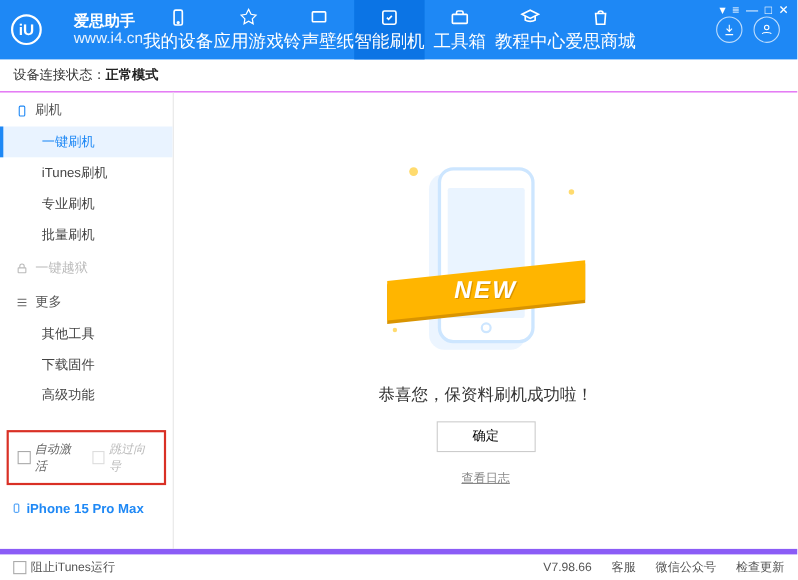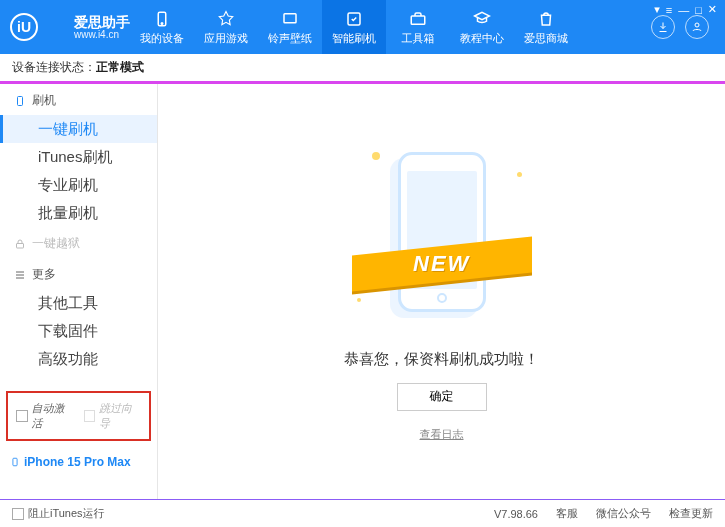--- a/index.html
+++ b/index.html
@@ -2,56 +2,56 @@
 <html><head>
 <meta charset="utf-8">
 <style>
 * { margin: 0; padding: 0; box-sizing: border-box; font-family: "Microsoft YaHei", Arial, sans-serif; }
 body { width: 725px; height: 527px; background: #fff; overflow: hidden; font-size: 12px; color: #333; }
 .header { height: 54px; background: #1e88f5; display: flex; align-items: center; padding: 0 10px; }
 .logo-area { display: flex; align-items: center; width: 120px; justify-content: space-between; }
 .logo-circle { width: 28px; height: 28px; border: 2px solid #fff; border-radius: 50%; display: flex; align-items: center; justify-content: center; font-weight: bold; color: #fff; font-size: 14px; }
 .logo-text { margin-left: 6px; color: #fff; }
 .logo-title { font-size: 14px; font-weight: bold; line-height: 14px; }
-.logo-sub { font-size: 10px; opacity: .9; }
+.logo-sub { font-size: 14px; opacity: .9; }
 .nav { display: flex; height: 100%; flex: 1; }
-.nav-item { width: 64px; display: flex; flex-direction: column; align-items: center; justify-content: center; color: #fff; font-size: 11px; cursor: pointer; }
+.nav-item { width: 64px; display: flex; flex-direction: column; align-items: center; justify-content: center; color: #fff; font-size: 16px; cursor: pointer; }
 .nav-item.active { background: #0b74e5; }
 .nav-icon { width: 20px; height: 20px; margin-bottom: 2px; display: flex; align-items: center; justify-content: center; }
 .header-right { display: flex; align-items: center; gap: 10px; padding-right: 6px; }
 .win-controls { position: absolute; top: 3px; right: 8px; display: flex; gap: 6px; color: #fff; font-size: 11px; align-items: center; }
 .win-controls span { cursor: pointer; }
 .circle-btn { width: 24px; height: 24px; border: 1.5px solid rgba(255,255,255,.7); border-radius: 50%; display: flex; align-items: center; justify-content: center; color: #fff; cursor: pointer; }
-.status-bar { height: 30px; border-bottom: 3px solid #d946ef; display: flex; align-items: center; padding: 0 12px; font-size: 12px; color: #333; }
+.status-bar { height: 30px; border-bottom: 1px solid #d946ef; display: flex; align-items: center; padding: 0 12px; font-size: 12px; color: #333; }
 .status-val { font-weight: bold; color: #222; }
 .body { display: flex; height: calc(100% - 54px - 30px - 28px); }
 .sidebar { width: 158px; border-right: 1px solid #e6e6e6; display: flex; flex-direction: column; position: relative; overflow: hidden; }
 .side-group { padding: 8px 14px 6px; display: flex; align-items: center; color: #555; font-size: 12px; gap: 6px; }
-.side-sub { height: 28px; line-height: 28px; padding-left: 38px; font-size: 15px; color: #444; cursor: pointer; }
+.side-sub { height: 28px; line-height: 28px; padding-left: 38px; font-size: 12px; color: #444; cursor: pointer; }
 .side-sub.active { background: #e9f3ff; border-left: 3px solid #1e88f5; padding-left: 35px; color: #1e88f5; }
 .side-multi { line-height: 14px; padding: 6px 10px 6px 38px; height: auto; color: #555; font-size: 11px; background: #f5f5f5; }
 .side-lock { color: #bbb; }
 .checkbox-area { border: 2px solid #d93025; margin: 18px 6px 8px; padding: 8px 8px; display: flex; gap: 10px; align-items: center; font-size: 11px; color: #666; font-style: italic; }
 .cb { width: 12px; height: 12px; border: 1px solid #aaa; display: inline-block; }
 .cb-item { display: flex; align-items: center; gap: 4px; }
 .cb-item.disabled { color: #bbb; }
 .device-info { padding: 6px 10px 8px; font-size: 11px; }
 .dev-name { color: #1e88f5; font-weight: bold; font-size: 12px; display: flex; align-items: center; gap: 4px; }
 .content { flex: 1; display: flex; flex-direction: column; align-items: center; justify-content: center; position: relative; }
 .illus { width: 200px; height: 180px; position: relative; display: flex; align-items: center; justify-content: center; }
 .phone { width: 88px; height: 160px; background: #fff; border: 3px solid #cde6ff; border-radius: 14px; box-shadow: -8px 6px 0 rgba(180,215,255,.25); position: relative; }
 .phone-screen { position: absolute; top: 16px; left: 6px; right: 6px; bottom: 20px; background: #eaf4ff; border-radius: 2px; }
 .phone-btn { position: absolute; bottom: 6px; left: 50%; width: 10px; height: 10px; border: 2px solid #cde6ff; border-radius: 50%; transform: translateX(-50%); }
 .ribbon { position: absolute; bottom: 40px; left: 10px; right: 10px; height: 36px; background: #ffb500; transform: skewY(-6deg); display: flex; align-items: center; justify-content: center; box-shadow: 0 3px 0 #d99400; }
 .ribbon span { color: #fff; font-size: 22px; font-weight: 900; letter-spacing: 2px; transform: skewY(6deg); font-style: italic; text-shadow: 1px 1px 0 #d99400; }
 .sparkle { position: absolute; width: 8px; height: 8px; background: #ffdb6e; border-radius: 50%; }
 .success-msg { margin-top: 28px; font-size: 15px; color: #333; }
 .ok-btn { margin-top: 14px; width: 90px; height: 28px; border: 1px solid #ccc; background: #fff; font-size: 12px; cursor: pointer; }
 .log-link { margin-top: 16px; font-size: 11px; color: #888; text-decoration: underline; cursor: pointer; }
-.footer { height: 28px; border-top: 1px solid #8b5cf6; display: flex; align-items: center; padding: 0 12px; font-size: 11px; color: #555; }
+.footer { height: 28px; border-top: 5px solid #8b5cf6; display: flex; align-items: center; padding: 0 12px; font-size: 11px; color: #555; }
 .footer .spacer { flex: 1; }
 .footer-link { margin-left: 18px; cursor: pointer; }
 svg { display: block; }
 </style>
 </head>
 <body>
 
 <div class="win-controls">
   <span>▾</span>
   <span>≡</span>

